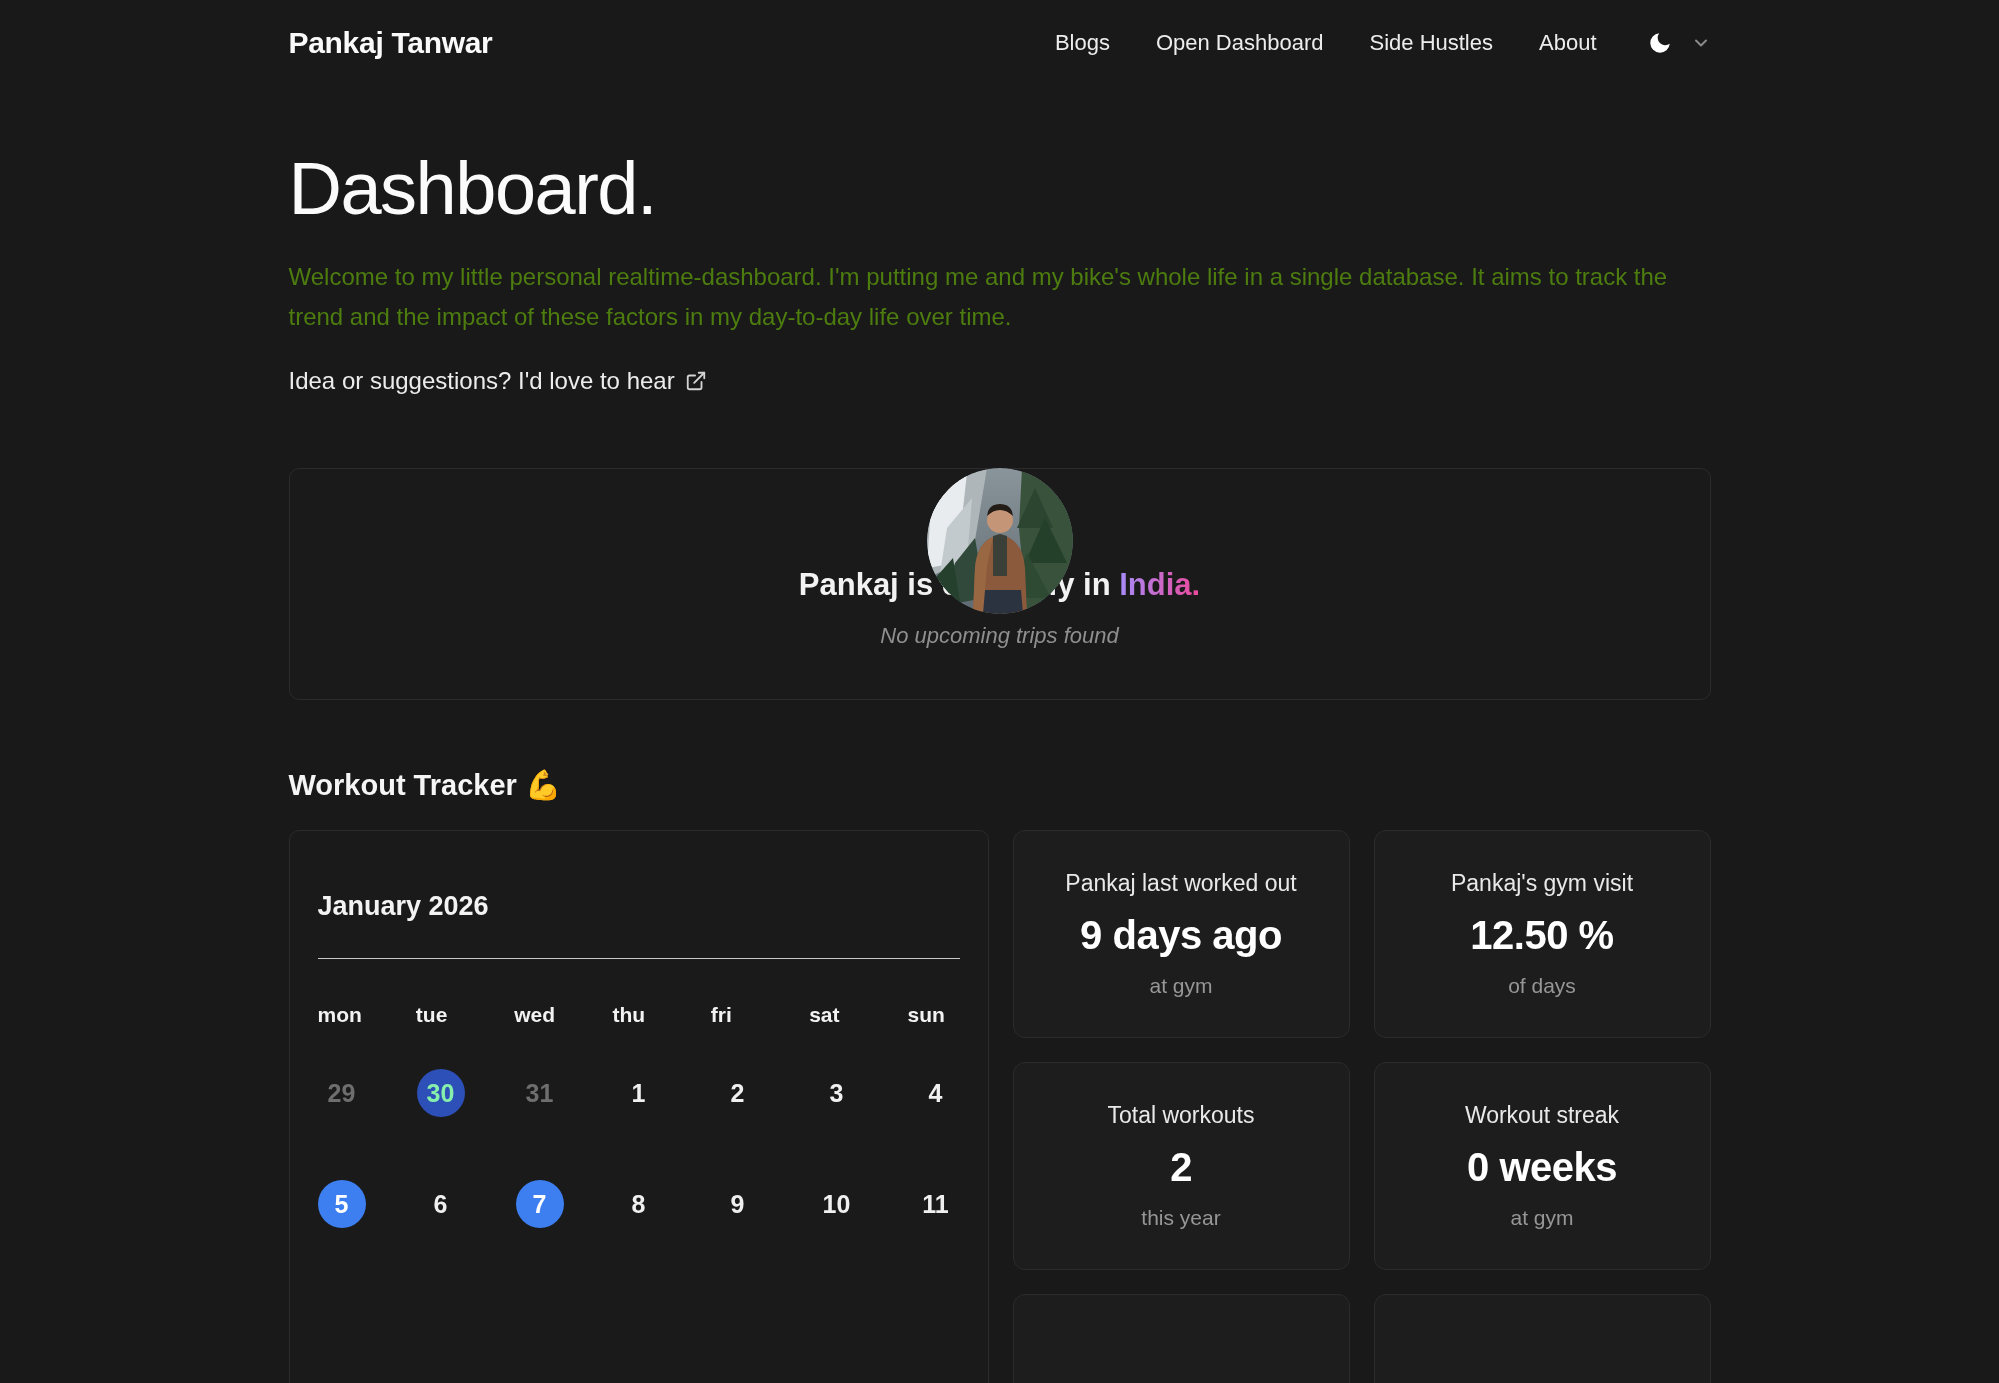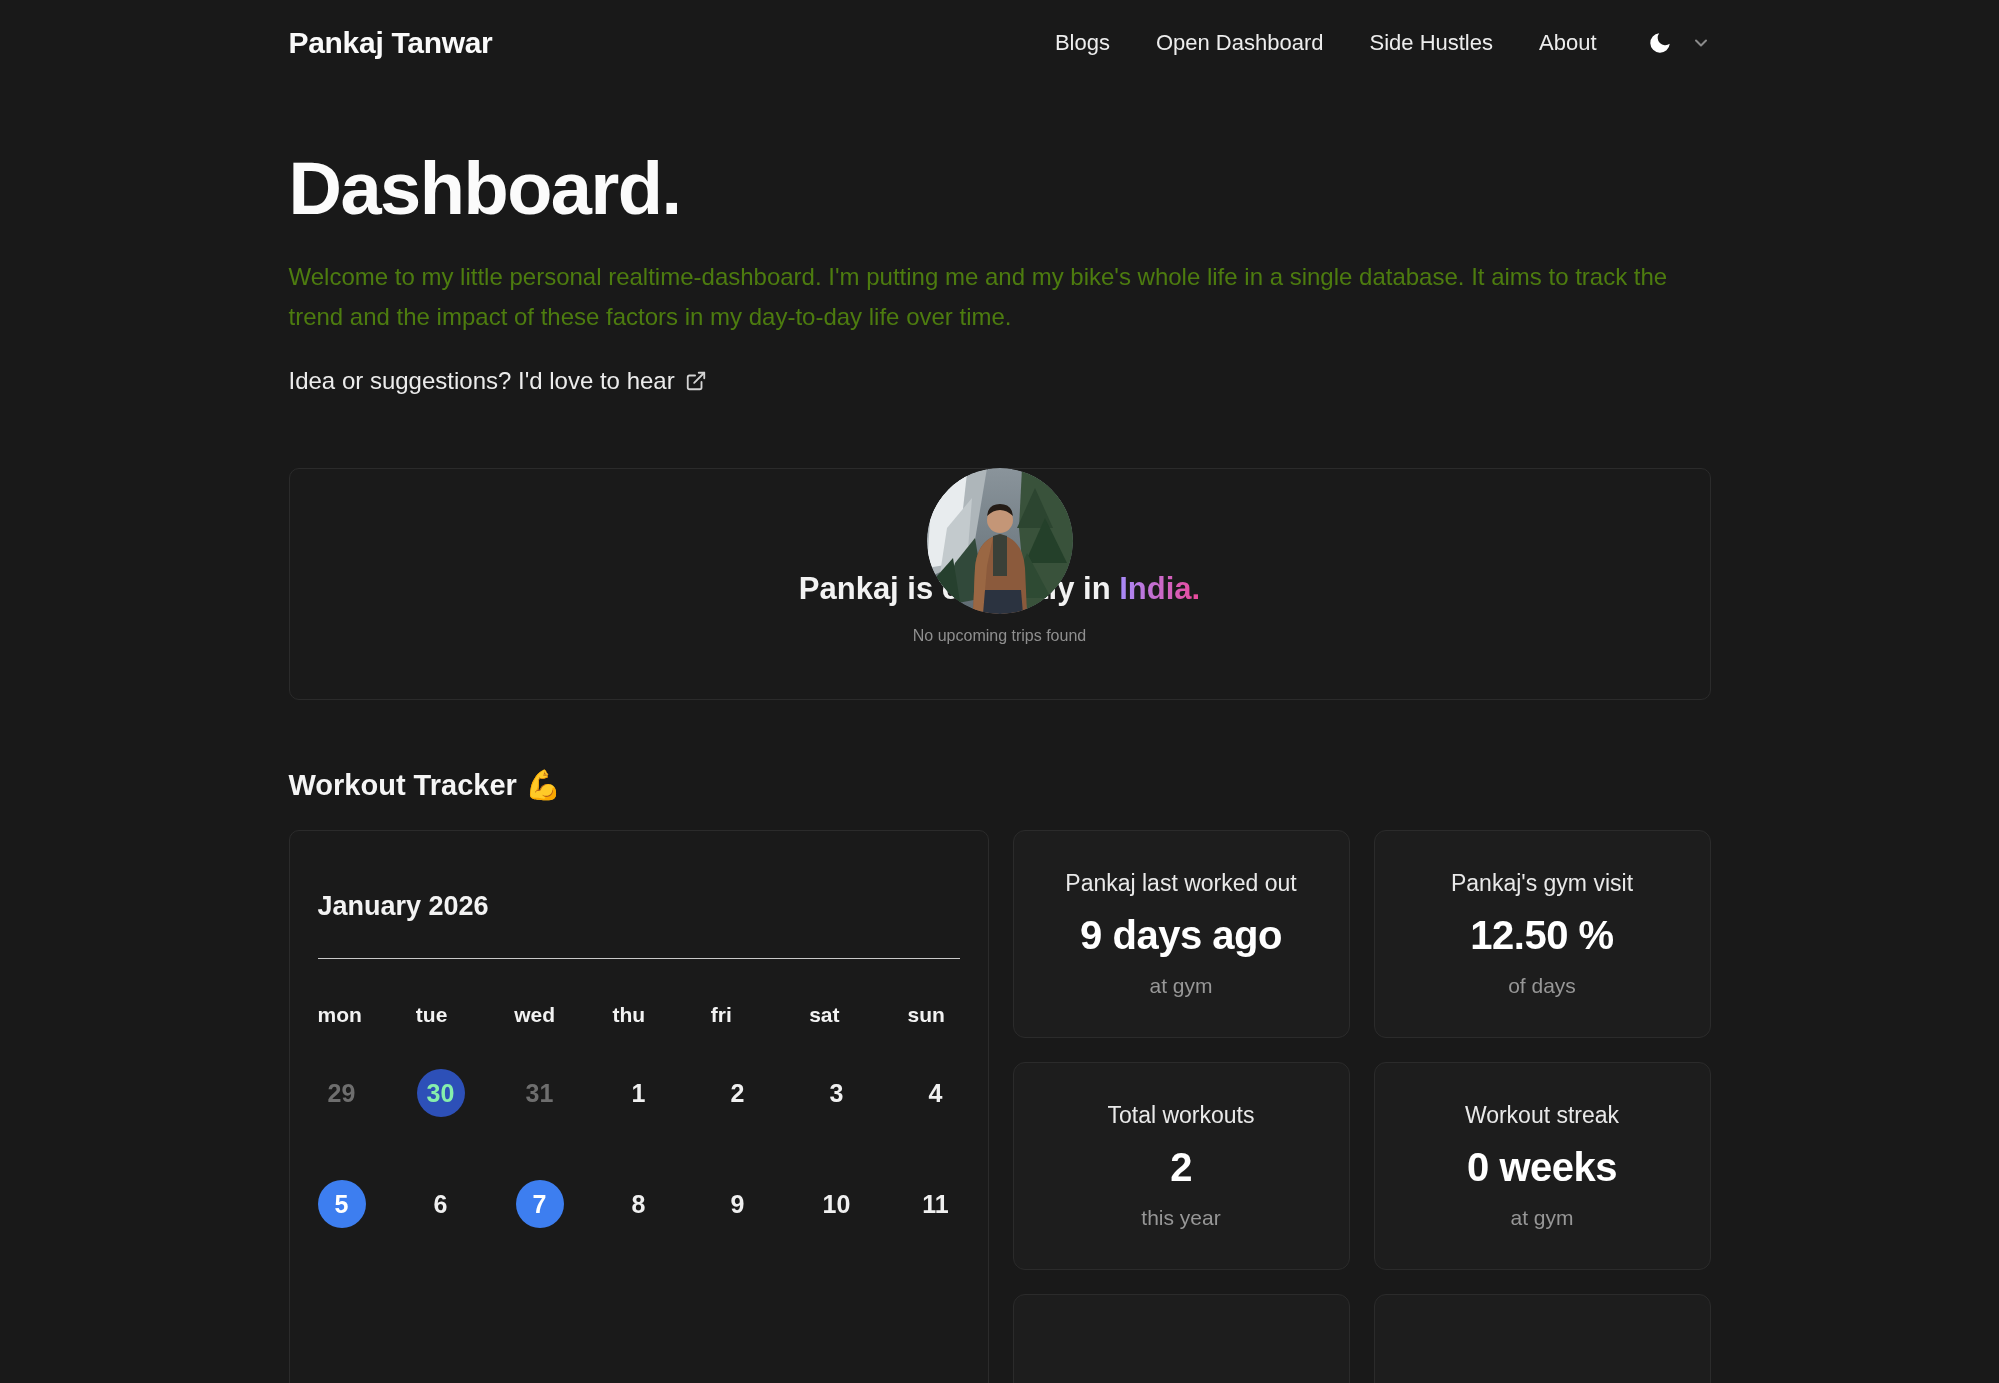--- a/index.html
+++ b/index.html
@@ -14,42 +14,42 @@
 
   
   .header { display:flex; align-items:center; justify-content:space-between; padding-top:26px; }
   .logo { font-size:30px; font-weight:700; color:#fafafa; letter-spacing:-0.3px; cursor:pointer; }
   .nav { display:flex; align-items:center; gap:46px; }
   .nav-item { font-size:22px; font-weight:500; color:#ededed; cursor:pointer; }
   .theme-controls { display:flex; align-items:center; gap:18px; margin-left:4px; }
   .icon-btn { display:flex; align-items:center; justify-content:center; cursor:pointer; background:none; border:none; padding:0; }
 
   
-  .hero-title { margin-top:86px; font-size:74px; font-weight:700; letter-spacing:-1.5px; color:#fbfbfb; }
+  .hero-title { margin-top:86px; font-size:74px; font-weight:400; letter-spacing:-1.5px; color:#fbfbfb; }
   .hero-intro { margin-top:26px; font-size:24px; line-height:40px; color:#4d7c0f; max-width:1410px; }
   .hero-cta { margin-top:30px; font-size:24px; color:#ececec; display:inline-flex; align-items:center; gap:10px; cursor:pointer; }
 
   
   .trip-section { margin-top:51px; position:relative; }
   .avatar {
     width:146px; height:146px; border-radius:50%; overflow:hidden;
     position:absolute; top:0; left:50%; transform:translateX(-50%); z-index:2;
   }
   .trip-card {
     margin-top:73px; height:232px;
     border:1px solid #2b2b2b; border-radius:10px; background:#1a1a1a;
     display:flex; flex-direction:column; align-items:center; justify-content:center;
     padding-top:48px;
   }
   .trip-headline { font-size:31px; font-weight:700; color:#f2f2f2; }
   .trip-location {
     background:linear-gradient(90deg,#a78bfa 0%,#ec4899 100%);
     -webkit-background-clip:text; background-clip:text; color:transparent;
   }
-  .trip-status { margin-top:20px; font-size:16px; color:#8f8f8f; }
+  .trip-status { margin-top:20px; font-size:22px; font-style:italic; color:#8f8f8f; }
 
   
   .section-heading { margin-top:68px; font-size:29px; font-weight:700; color:#f5f5f5; }
   .section-sub { margin-top:8px; font-size:23px; color:#a0a0a0; }
 
   .dash-grid { margin-top:28px; display:flex; gap:24px; align-items:flex-start; }
 
   
   .calendar-card {
     width:700px; flex-shrink:0; height:780px;

